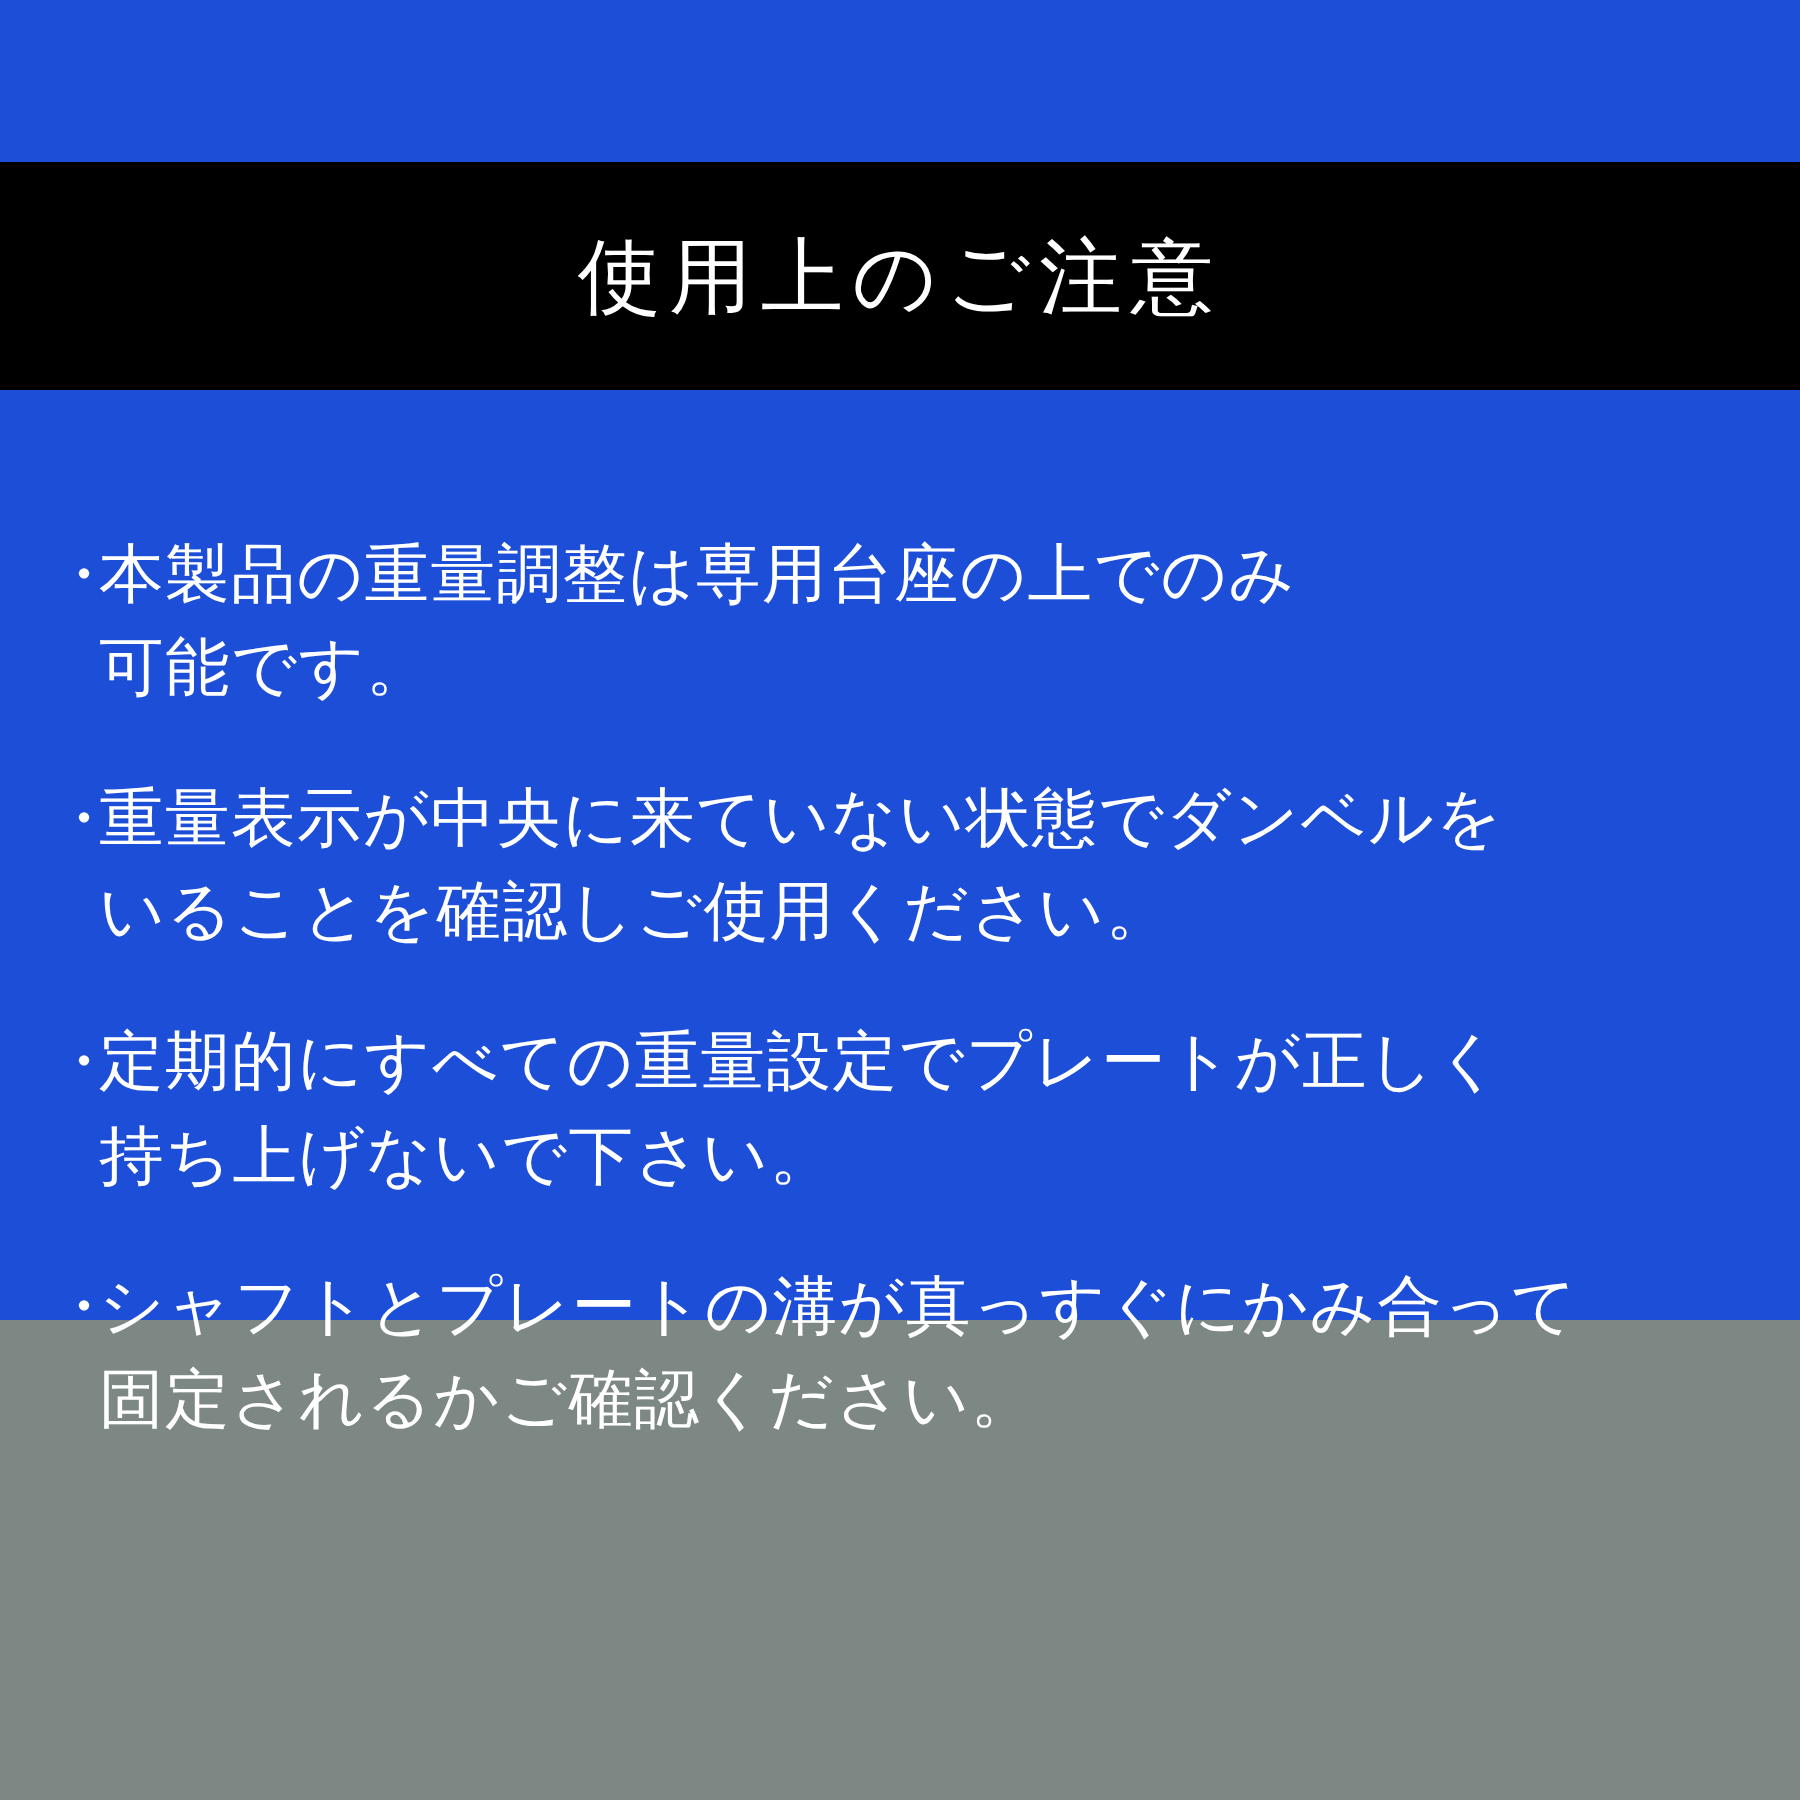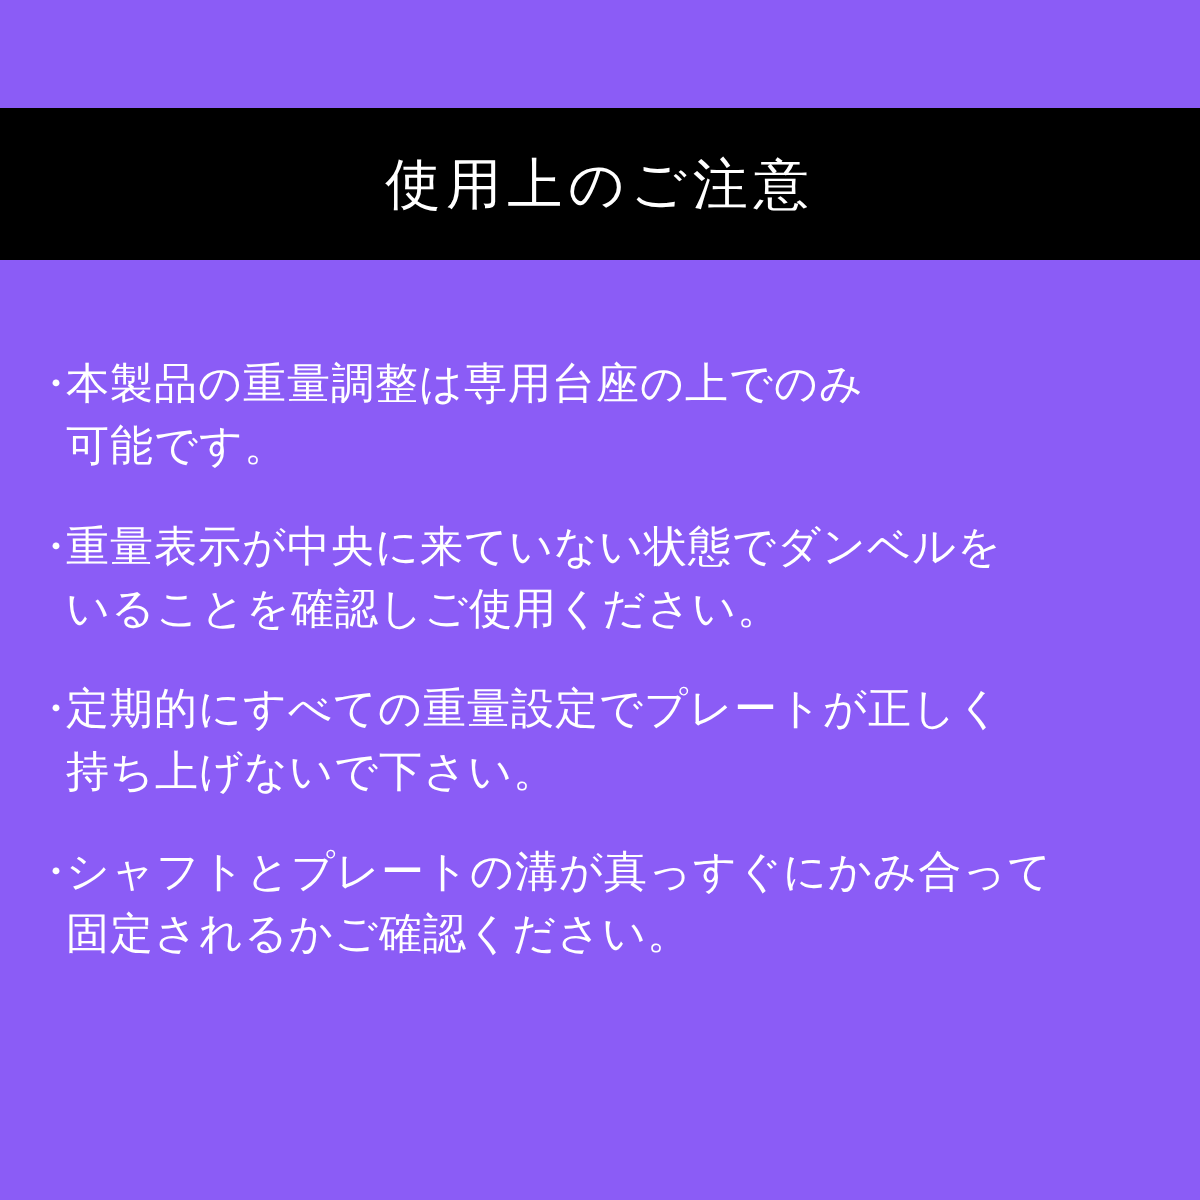--- a/index.html
+++ b/index.html
@@ -9,22 +9,22 @@
   body {
     width: 1200px;
     height: 1200px;
     background: #7d8784;
     font-family: "DejaVu Sans", "Liberation Sans", sans-serif;
     overflow: hidden;
   }
   .page {
     position: relative;
     width: 1200px;
-    height: 1200px;
-    background: #8b5cf6;
+    height: 880px;
+    background: #1d4ed8;
     box-sizing: border-box;
   }
   .header-band {
     position: absolute;
     top: 108px;
     left: 0;
     width: 1200px;
     height: 152px;
     background: #000000;
     display: flex;

